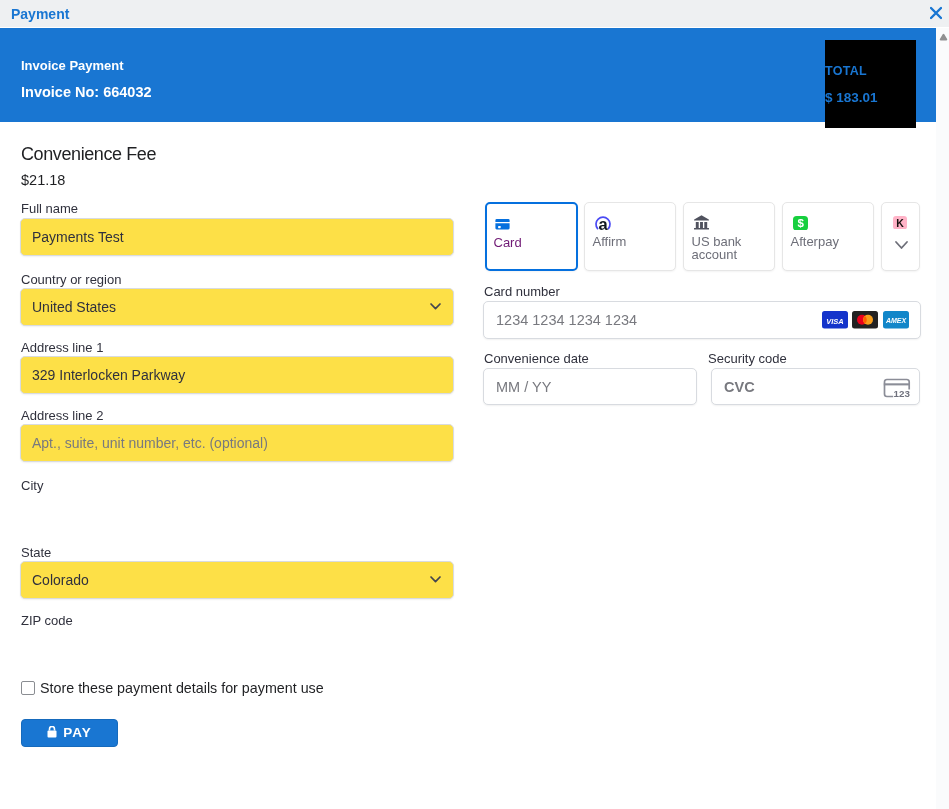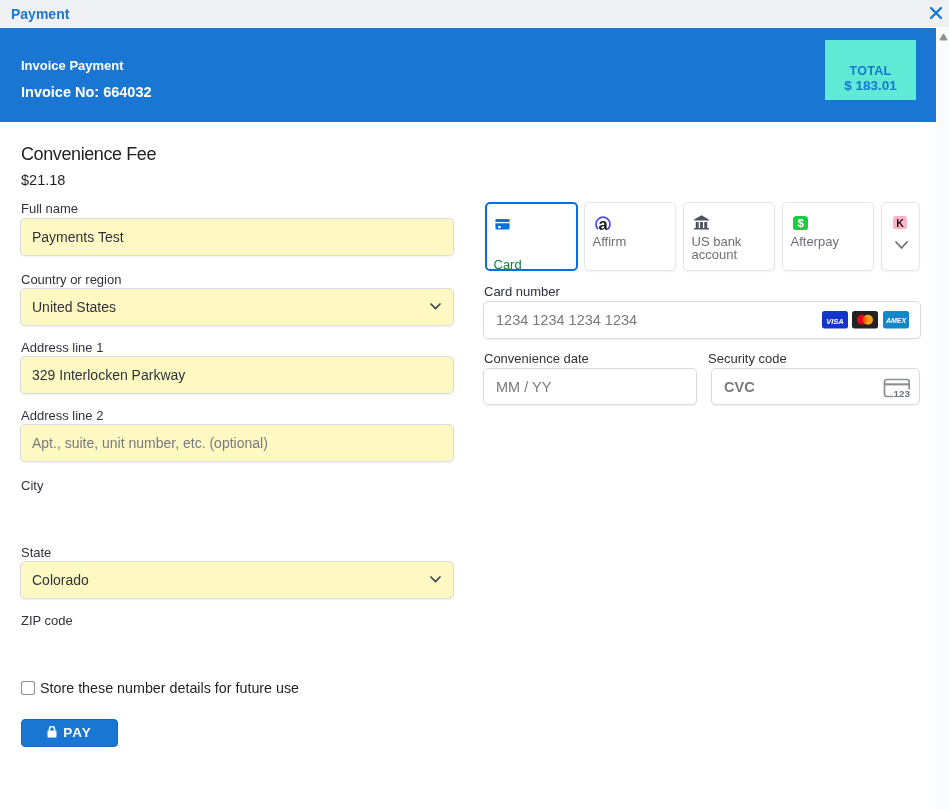--- a/index.html
+++ b/index.html
@@ -9,45 +9,45 @@
 
 
 #hdr { left:0; top:0; width:949px; height:27px; background:#eef0f2; }
 #hdrtitle { left:11px; top:6px; font-size:14px; font-weight:bold; color:#1976d2; }
 #closex { left:930px; top:6px; width:12px; height:14px; }
 
 
 #banner { left:0; top:28px; width:936px; height:94px; background:#1976d2; }
 #b1 { left:21px; top:58px; font-size:13px; font-weight:bold; color:#fff; }
 #b2 { left:21px; top:83.5px; font-size:14.5px; font-weight:bold; color:#fff; }
-#totalbox { left:825px; top:40px; width:91px; height:60px; background:#5eead4; text-align:center; }
+#totalbox { left:825px; top:40px; width:91px; height:88px; background:#000000; }
 #totalbox .t1 { margin-top:24px; font-size:12.5px; font-weight:bold; color:#1976d2; letter-spacing:0.3px;}
-#totalbox .t2 { margin-top:0px; font-size:13.5px; font-weight:bold; color:#1976d2; }
+#totalbox .t2 { margin-top:12px; font-size:13.5px; font-weight:bold; color:#1976d2; }
 
 
 #sbar { left:936px; top:28px; width:13px; height:781px; background:#fafbfc; }
 #sarrow { left:939px; top:33px; }
 
 
 .lbl { font-size:13px; color:#30313d; line-height:15px; }
-.inp { left:20px; width:434px; height:38px; background:#fef9c3; border:1px solid #d8dbe0; border-radius:5px; box-shadow:0 1px 2px rgba(0,0,0,0.06); font-size:14px; color:#30313d; line-height:36px; padding-left:11px; }
+.inp { left:20px; width:434px; height:38px; background:#fde047; border:1px solid #d8dbe0; border-radius:5px; box-shadow:0 1px 2px rgba(0,0,0,0.06); font-size:14px; color:#30313d; line-height:36px; padding-left:11px; }
 .ph { color:#78797f; }
 #hfee { left:21px; top:144px; font-size:18px; font-weight:normal; color:#1f2023; letter-spacing:-0.4px; }
 #hprice { left:21px; top:172px; font-size:14.5px; color:#1f2023; }
 .chev { position:absolute; right:12px; top:13.5px; }
 #ckbox { left:21px; top:681px; width:14px; height:14px; border:1px solid #8a8d92; border-radius:2px; background:#fff; }
 #cktext { left:40px; top:680px; font-size:14.3px; color:#1f2023; line-height:16px; }
 
 #paybtn { left:21px; top:719px; width:97px; height:28px; background:#1976d2; border:1px solid #166abc; border-radius:4px; color:#fff; font-size:13.5px; font-weight:bold; letter-spacing:1px; text-align:center; line-height:26px; }
 
 
 .tab { top:202px; height:68.5px; background:#fff; border:1px solid #e6e6e6; border-radius:5px; box-shadow:0 1px 2px rgba(0,0,0,0.05); }
 .tab.sel { border:2px solid #0570de; }
 .tablbl { position:absolute; left:7.5px; top:31.5px; font-size:13px; color:#6d6e78; line-height:13.5px; }
-.tab.sel .tablbl { color:#15803d; left:6.5px;margin-top:22px; }
+.tab.sel .tablbl { color:#701a75; left:6.5px; }
 .tabicon { position:absolute; left:7.5px; top:12.5px; }
 
 .rlbl { font-size:13px; color:#30313d; line-height:15px; }
 .rinp { background:#fff; border:1px solid #d8dbe0; border-radius:5px; box-shadow:0 1px 2px rgba(0,0,0,0.06); }
 </style>
 </head>
 <body>
 <div id="stage">
 
   <div id="hdr" class="abs"></div>
@@ -93,21 +93,21 @@
   <div class="abs lbl" style="left:21px; top:545px;">State</div>
   <div class="abs inp" style="top:561px;">Colorado
     <svg class="chev" width="11" height="7" viewBox="0 0 11 7">
         <path d="M1 1 L5.5 5.7 L10 1" stroke="#44464f" stroke-width="1.7" fill="none" stroke-linecap="round" stroke-linejoin="round"></path>
       </svg>
   </div>
 
   <div class="abs lbl" style="left:21px; top:613px;">ZIP code</div>
 
   <div id="ckbox" class="abs"></div>
-  <div id="cktext" class="abs">Store these number details for future use</div>
+  <div id="cktext" class="abs">Store these payment details for payment use</div>
 
   <div id="paybtn" class="abs"><svg width="10" height="12" viewBox="0 0 10 12" style="vertical-align:-1px; margin-right:6px;">
         <rect x="0.5" y="4.5" width="9" height="7" rx="1" fill="#fff"></rect>
         <path d="M2.5 4.5 V3 a2.5 2.5 0 0 1 5 0 V4.5" stroke="#fff" stroke-width="1.6" fill="none"></path>
       </svg>PAY</div>
 
   <div class="abs tab sel" style="left:485px; width:93px;">
     <svg class="tabicon" width="15" height="15" viewBox="0 0 15 15">
         <path d="M0.4 5 V3.3 a1.3 1.3 0 0 1 1.3 -1.3 h11.6 a1.3 1.3 0 0 1 1.3 1.3 V5 Z" fill="#0570de"></path>
         <path d="M0.4 6.3 h14.2 v4.8 a1.3 1.3 0 0 1 -1.3 1.3 H1.7 a1.3 1.3 0 0 1 -1.3 -1.3 Z" fill="#0570de"></path>

